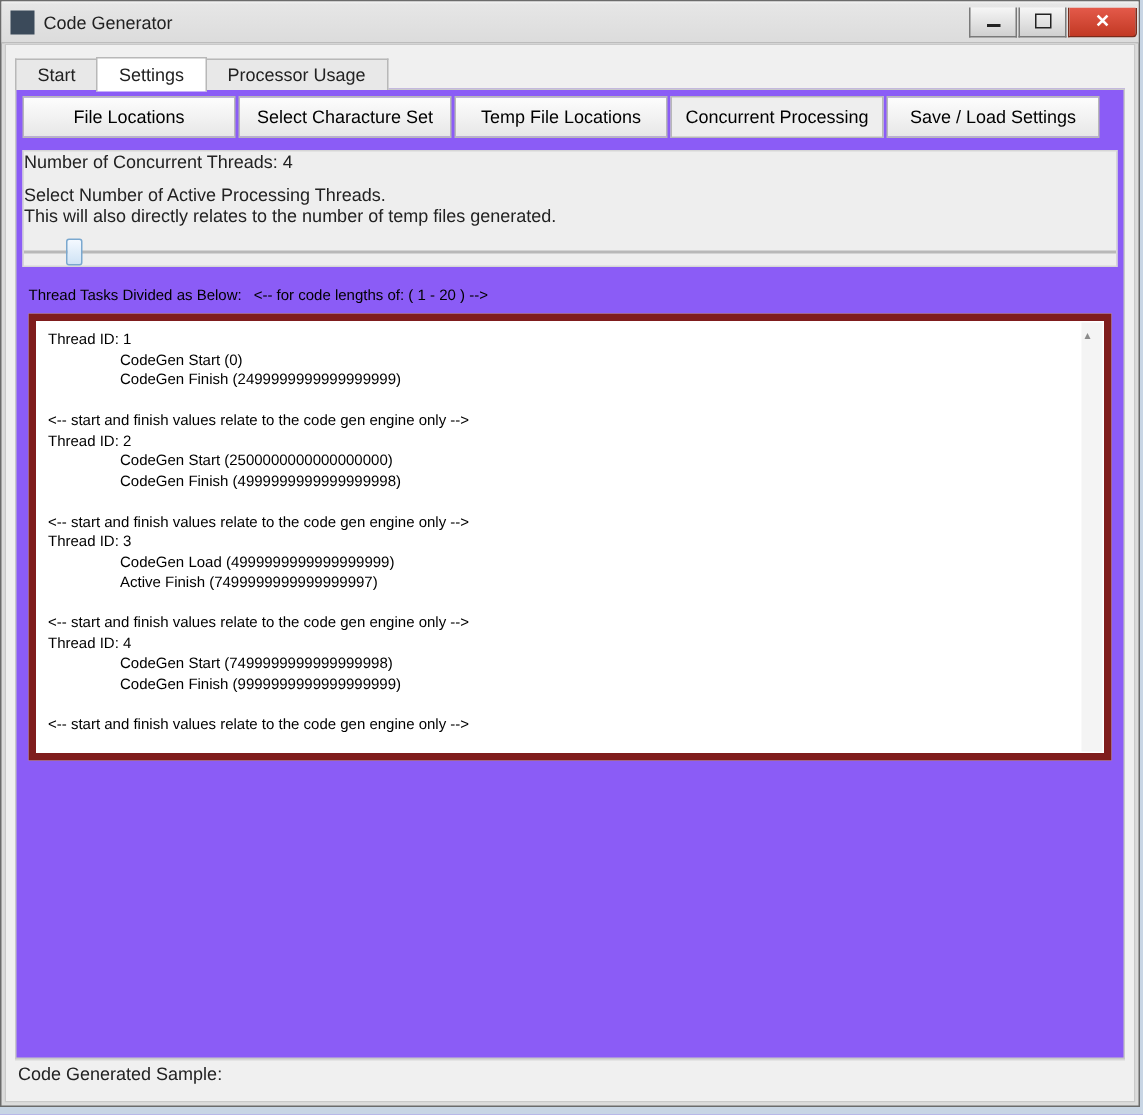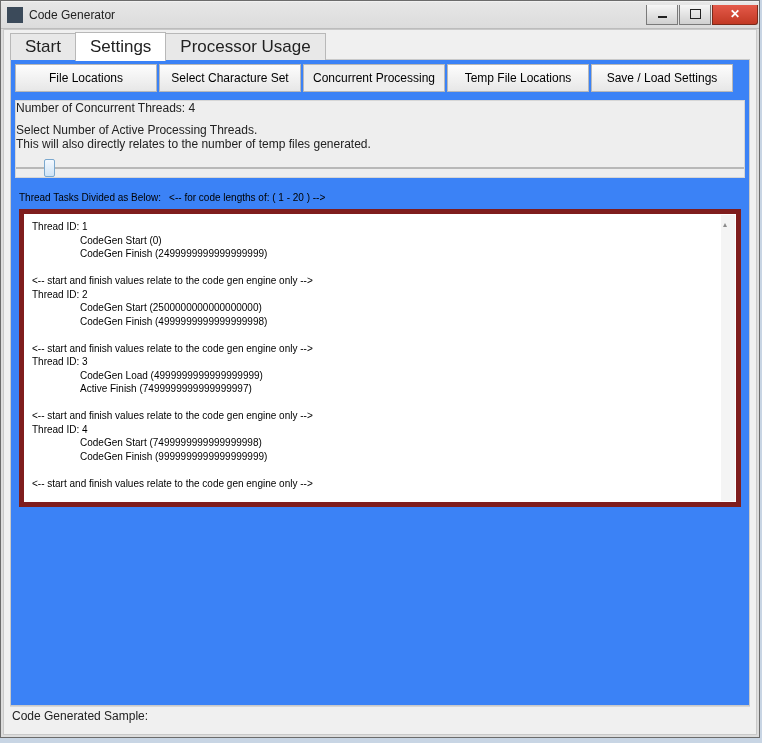--- a/index.html
+++ b/index.html
@@ -43,39 +43,39 @@
   .client {
     background: #f0f0f0;
     margin: 0 2px 2px 2px;
     border: 1px solid #c9c9c9;
     height: 706px;
     padding: 6px;
     display: flex; flex-direction: column;
   }
 
   
-  .main-tabs { display: flex; align-items: flex-end; font-size: 17px; height: 24px; position: relative; z-index: 2; }
+  .main-tabs { display: flex; align-items: flex-end; font-size: 12px; height: 24px; position: relative; z-index: 2; }
   .main-tab {
     padding: 3px 14px;
     background: #e8e8e8;
     border: 1px solid #b8b8b8;
     border-bottom: none;
     margin-right: -1px;
     color: #222;
     cursor: pointer;
   }
   .main-tab.active {
     background: #ffffff;
     padding: 4px 14px;
     position: relative; top: 1px;
     z-index: 3;
   }
 
   .main-tab-content {
-    background: #3b82f6;
+    background: #8b5cf6;
     border: 1px solid #c9c9c9;
     flex: 1 1 auto;
     padding: 4px;
     position: relative; z-index: 1; margin-top: -1px;
     display: flex; flex-direction: column;
   }
 
   
   .sub-tabs { display: flex; height: 28px; font-size: 12px; }
   .sub-tab {
@@ -160,22 +160,22 @@
       <div class="main-tab">Start</div>
       <div class="main-tab active">Settings</div>
       <div class="main-tab">Processor Usage</div>
     </div>
 
     <div class="main-tab-content">
 
       <div class="sub-tabs">
         <div class="sub-tab">File Locations</div>
         <div class="sub-tab">Select Characture Set</div>
+        <div class="sub-tab">Temp File Locations</div>
         <div class="sub-tab active">Concurrent Processing</div>
-        <div class="sub-tab">Temp File Locations</div>
         <div class="sub-tab">Save / Load Settings</div>
       </div>
 
       <div class="panel">
         <div class="heading">Number of Concurrent Threads: 4</div>
         <div>Select Number of Active Processing Threads.</div>
         <div>This will also directly relates to the number of temp files generated.</div>
         <div class="slider-row">
           <div class="slider-track"></div>
           <div class="slider-thumb"></div>

